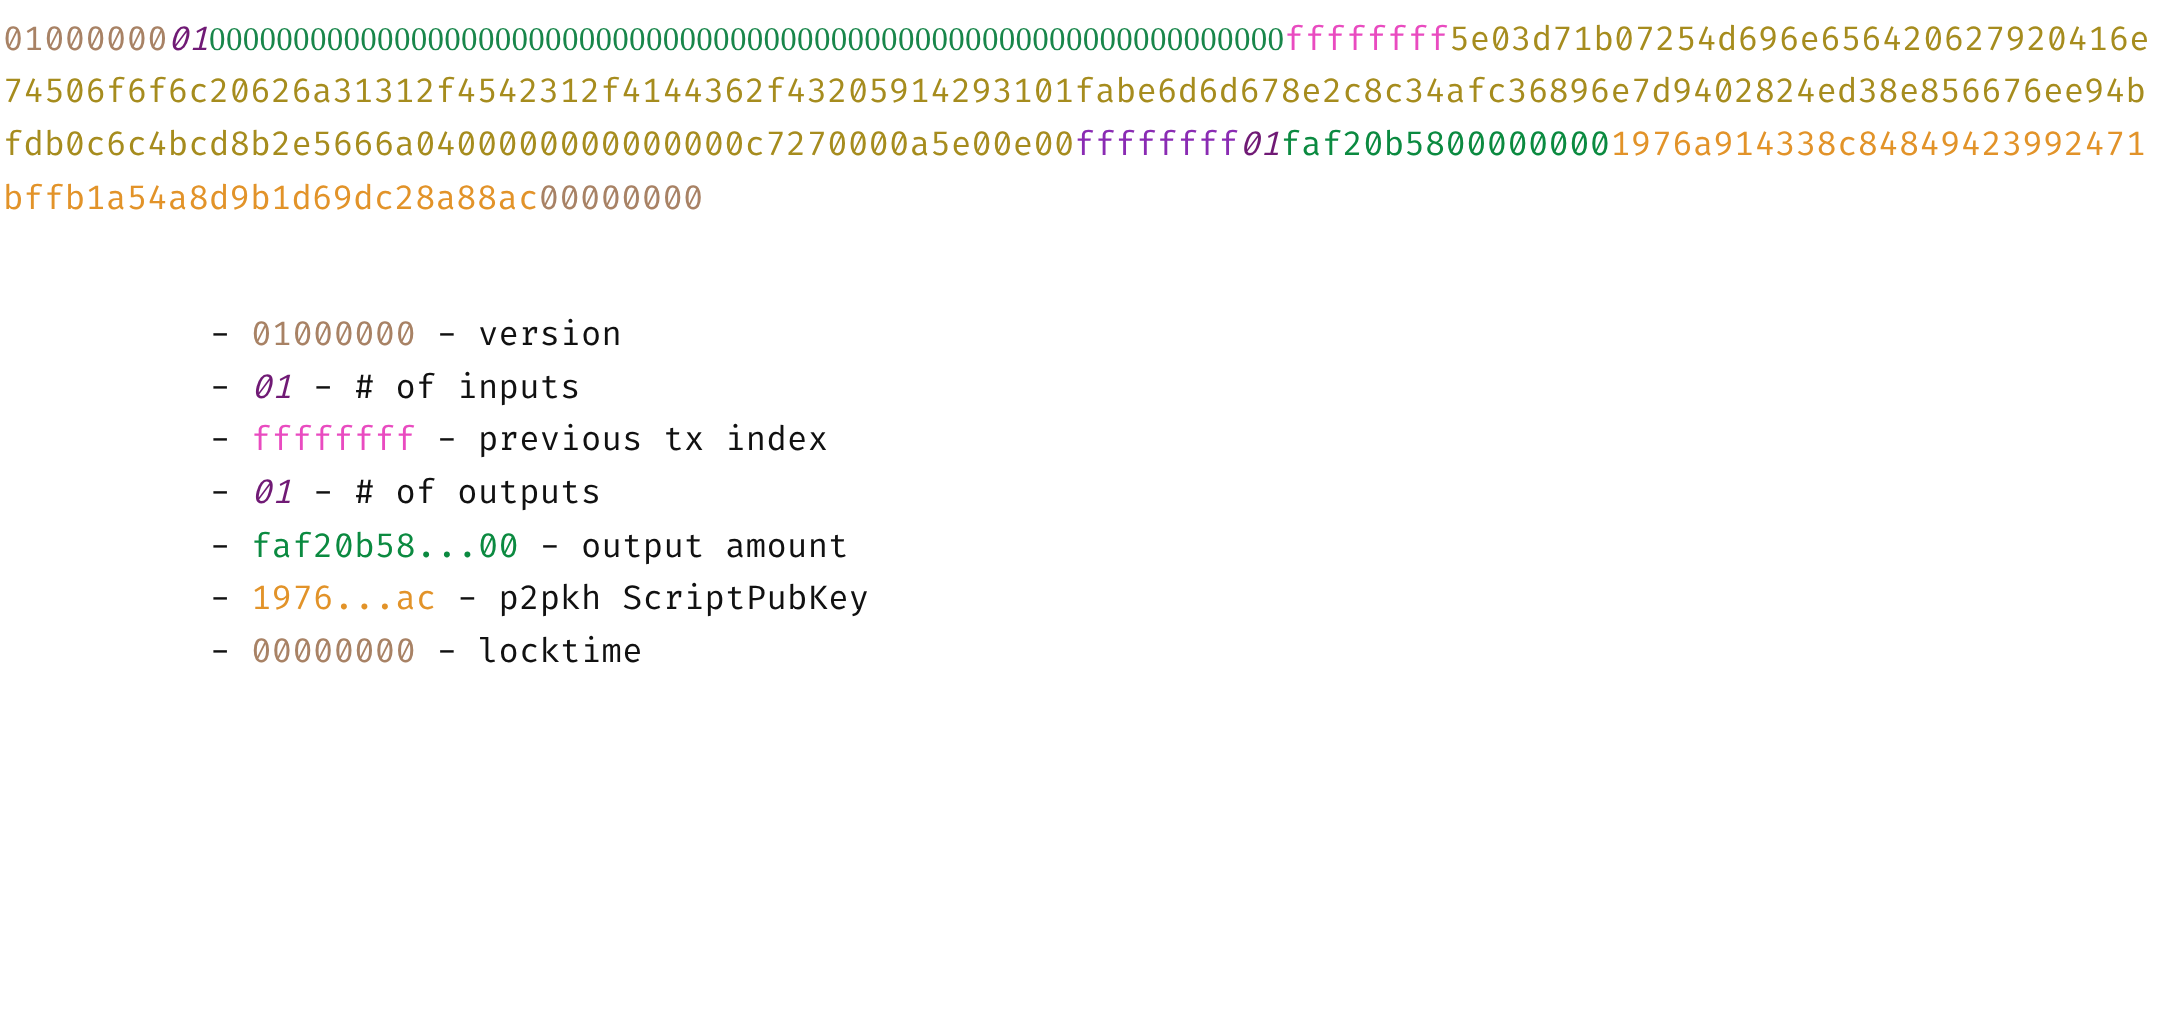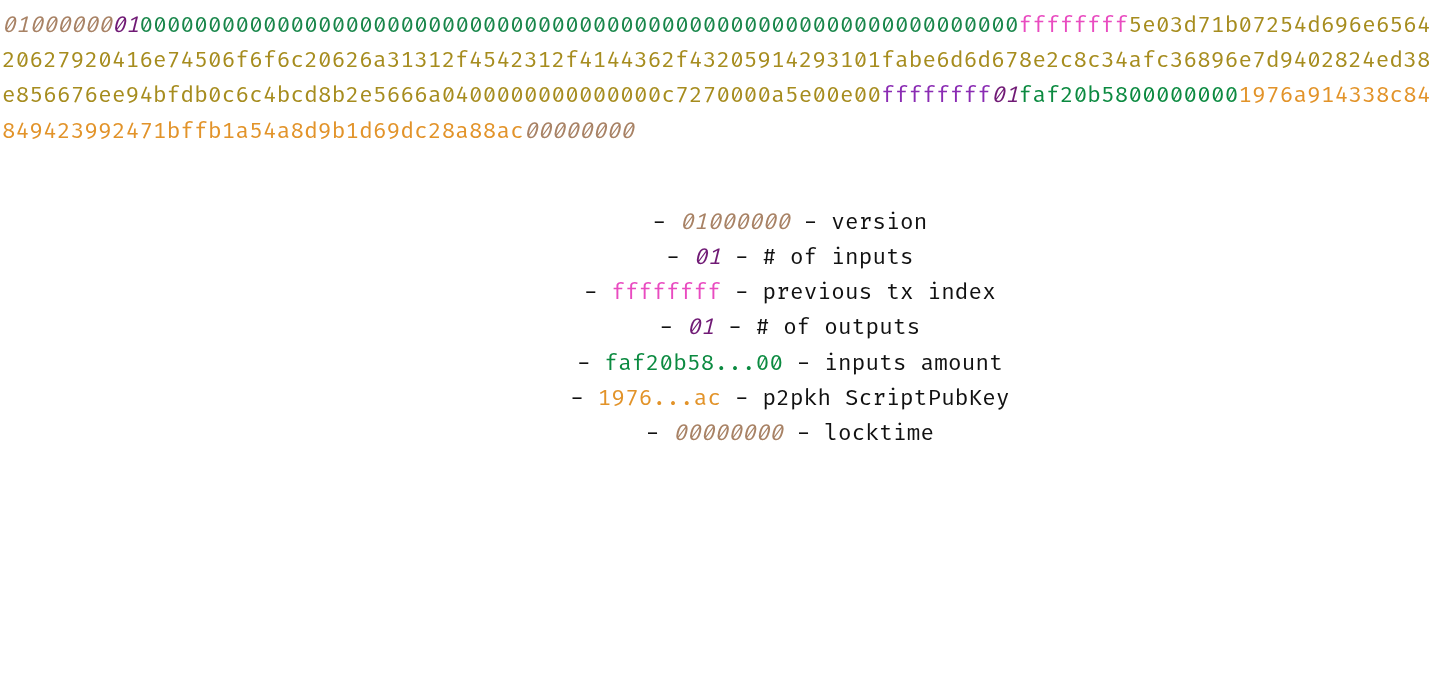--- a/index.html
+++ b/index.html
@@ -13,48 +13,47 @@
     letter-spacing: 0.2px;
   }
   .hexblock {
     padding: 8px 2px 0 2px;
     word-break: break-all;
     white-space: normal;
   }
   .legend {
     margin-top: 56px;
     padding-left: 140px;
-    text-align: center;
   }
   .legend-row {
     white-space: nowrap;
   }
   .dash {
     color: #111;
   }
   .desc {
     color: #111;
   }
 
   
-  .c-brown  { color: #a88265; font-style: italic; }
+  .c-brown  { color: #a88265; }
   .c-red    { color: #701a75; font-style: italic; }
-  .c-green  { color: #18864a; }
+  .c-green  { color: #18864a; font-family: Liberation Serif, serif; }
   .c-magenta{ color: #e94bc0; }
   .c-olive  { color: #a68c1e; }
   .c-purple { color: #8a2bb3; }
   .c-dgreen { color: #0b8a40; }
   .c-orange { color: #e29329; }
 </style>
 </head>
 <body>
 
 <div class="hexblock"><span class="c-brown">01000000</span><span class="c-red">01</span><span class="c-green">0000000000000000000000000000000000000000000000000000000000000000</span><span class="c-magenta">ffffffff</span><span class="c-olive">5e03d71b07254d696e656420627920416e74506f6f6c20626a31312f4542312f4144362f43205914293101fabe6d6d678e2c8c34afc36896e7d9402824ed38e856676ee94bfdb0c6c4bcd8b2e5666a0400000000000000c7270000a5e00e00</span><span class="c-purple">ffffffff</span><span class="c-red">01</span><span class="c-dgreen">faf20b5800000000</span><span class="c-orange">1976a914338c84849423992471bffb1a54a8d9b1d69dc28a88ac</span><span class="c-brown">00000000</span></div>
 
 <div class="legend">
   <div class="legend-row"><span class="dash">- </span><span class="c-brown">01000000</span><span class="dash"> - </span><span class="desc">version</span></div>
   <div class="legend-row"><span class="dash">- </span><span class="c-red">01</span><span class="dash"> - </span><span class="desc"># of inputs</span></div>
   <div class="legend-row"><span class="dash">- </span><span class="c-magenta">ffffffff</span><span class="dash"> - </span><span class="desc">previous tx index</span></div>
   <div class="legend-row"><span class="dash">- </span><span class="c-red">01</span><span class="dash"> - </span><span class="desc"># of outputs</span></div>
-  <div class="legend-row"><span class="dash">- </span><span class="c-dgreen">faf20b58...00</span><span class="dash"> - </span><span class="desc">inputs amount</span></div>
+  <div class="legend-row"><span class="dash">- </span><span class="c-dgreen">faf20b58...00</span><span class="dash"> - </span><span class="desc">output amount</span></div>
   <div class="legend-row"><span class="dash">- </span><span class="c-orange">1976...ac</span><span class="dash"> - </span><span class="desc">p2pkh ScriptPubKey</span></div>
   <div class="legend-row"><span class="dash">- </span><span class="c-brown">00000000</span><span class="dash"> - </span><span class="desc">locktime</span></div>
 </div>
 
 </body></html>

